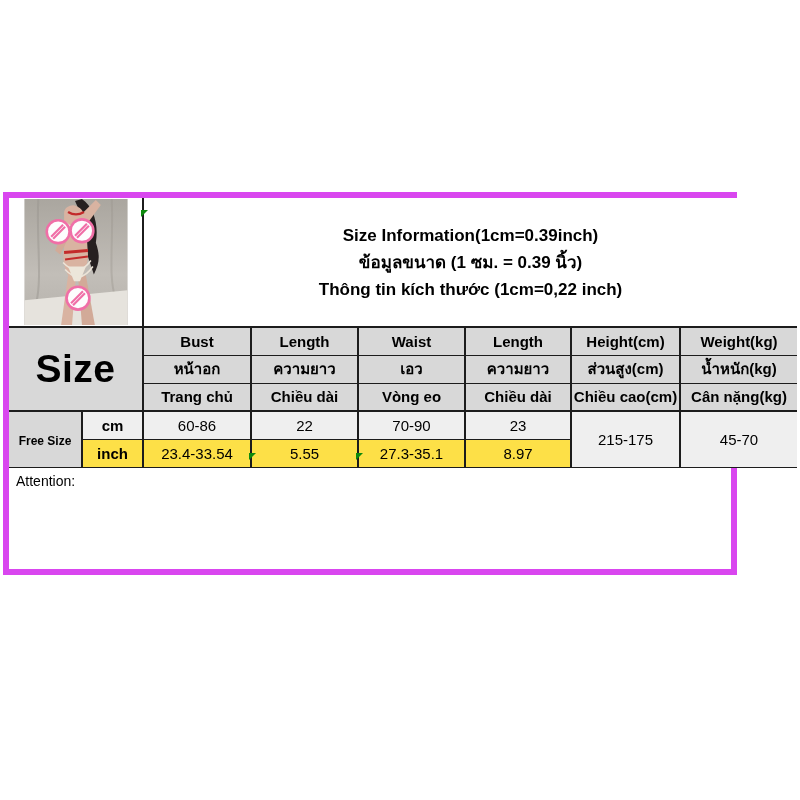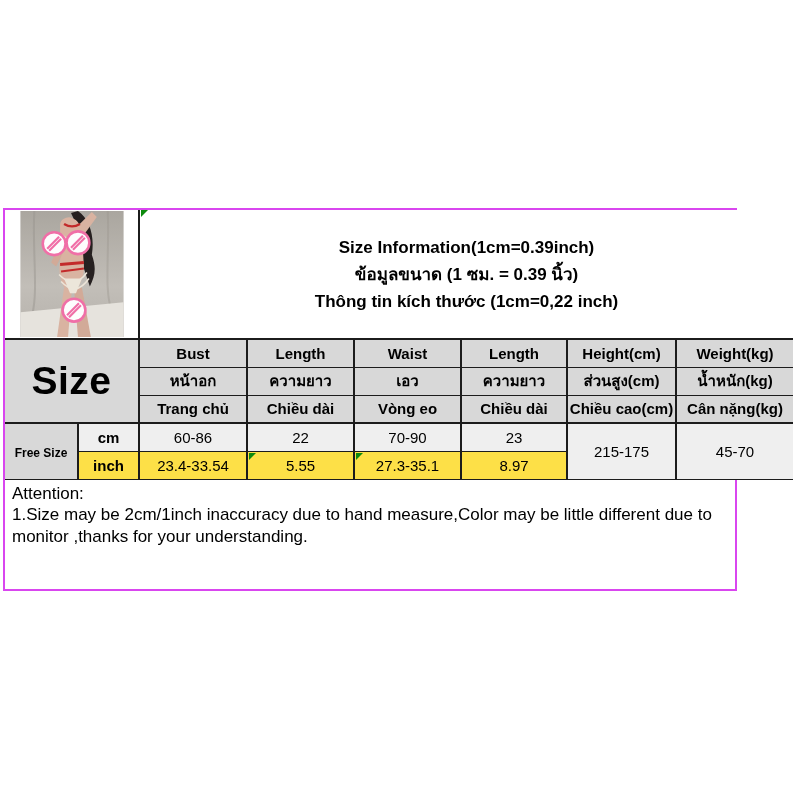--- a/index.html
+++ b/index.html
@@ -1,35 +1,35 @@
 <!DOCTYPE html>
 <html><head>
 <meta charset="utf-8">
 <style>
   html,body{margin:0;padding:0;background:#ffffff;}
   body{font-family:"Liberation Sans","DejaVu Sans",sans-serif;color:#000;}
   #canvas{position:relative;width:800px;height:800px;background:#ffffff;overflow:hidden;}
-  #sheet{position:absolute;left:3px;top:208px;width:734px;height:383px;
-         border:2px solid #d946ef;box-sizing:border-box;background:#fff;}
+  #sheet{position:absolute;left:3px;top:192px;width:734px;height:383px;
+         border:6px solid #d946ef;box-sizing:border-box;background:#fff;}
   table{border-collapse:collapse;table-layout:fixed;width:100%;}
   td{border:1px solid #1c1c1c;border-left-width:2px;border-right-width:2px;
      text-align:center;vertical-align:middle;padding:0;font-size:15px;overflow:hidden;}
   tr.section-top td{border-top:2px solid #1c1c1c;text-align:center;}
   td.et{border-top:none;} td.el{border-left:none;} td.er{border-right:none;}
   .hdr{background:#d8d8d8;font-weight:bold;}
   .cmbg{background:#efefef;}
   .inchbg{background:#fde047;}
   .title-cell{background:#fff;}
   .title-stack{display:flex;flex-direction:column;justify-content:center;align-items:center;height:100%;}
   .title-line{font-weight:bold;font-size:17px;line-height:27px;white-space:nowrap;}
   .size-big{font-weight:bold;font-size:39px;letter-spacing:0.5px;}
   .free-size{font-weight:bold;font-size:12px;}
   .unit{font-weight:bold;font-size:15px;}
   .val{font-weight:normal;}
-  #attention{padding:3px 7px 0 7px;font-size:17px;line-height:21.5px;text-align:left;}
+  #attention{padding:3px 7px 0 7px;font-size:14px;line-height:21.5px;text-align:left;}
   #attention .att-line{margin:0;}
   .photo-wrap{width:104px;height:126px;margin:1px auto;}
   .err-marker{position:absolute;width:0;height:0;border-top:7px solid #0d8a0d;border-right:7px solid transparent;}
   .m1{left:141px;top:210px;} .m2{left:249px;top:453px;} .m3{left:356px;top:453px;}
 </style>
 </head>
 <body>
 
 <div id="canvas">
   <div id="sheet">
@@ -137,19 +137,18 @@
         <td class="inchbg unit">inch</td>
         <td class="inchbg val">23.4-33.54</td>
         <td class="inchbg val">5.55</td>
         <td class="inchbg val">27.3-35.1</td>
         <td class="inchbg val">8.97</td>
       </tr>
     </tbody>
       </table>
     <div id="attention">
       <p class="att-line">Attention:</p>
-      <p class="att-line">1.Size may be 2cm/1inch inaccuracy due to hand measure,Color may be little different due to monitor ,thanks for your understanding.</p>
     </div>
   </div>
   <div class="err-marker m1"></div>
   <div class="err-marker m2"></div>
   <div class="err-marker m3"></div>
 </div>
 
 </body></html>

